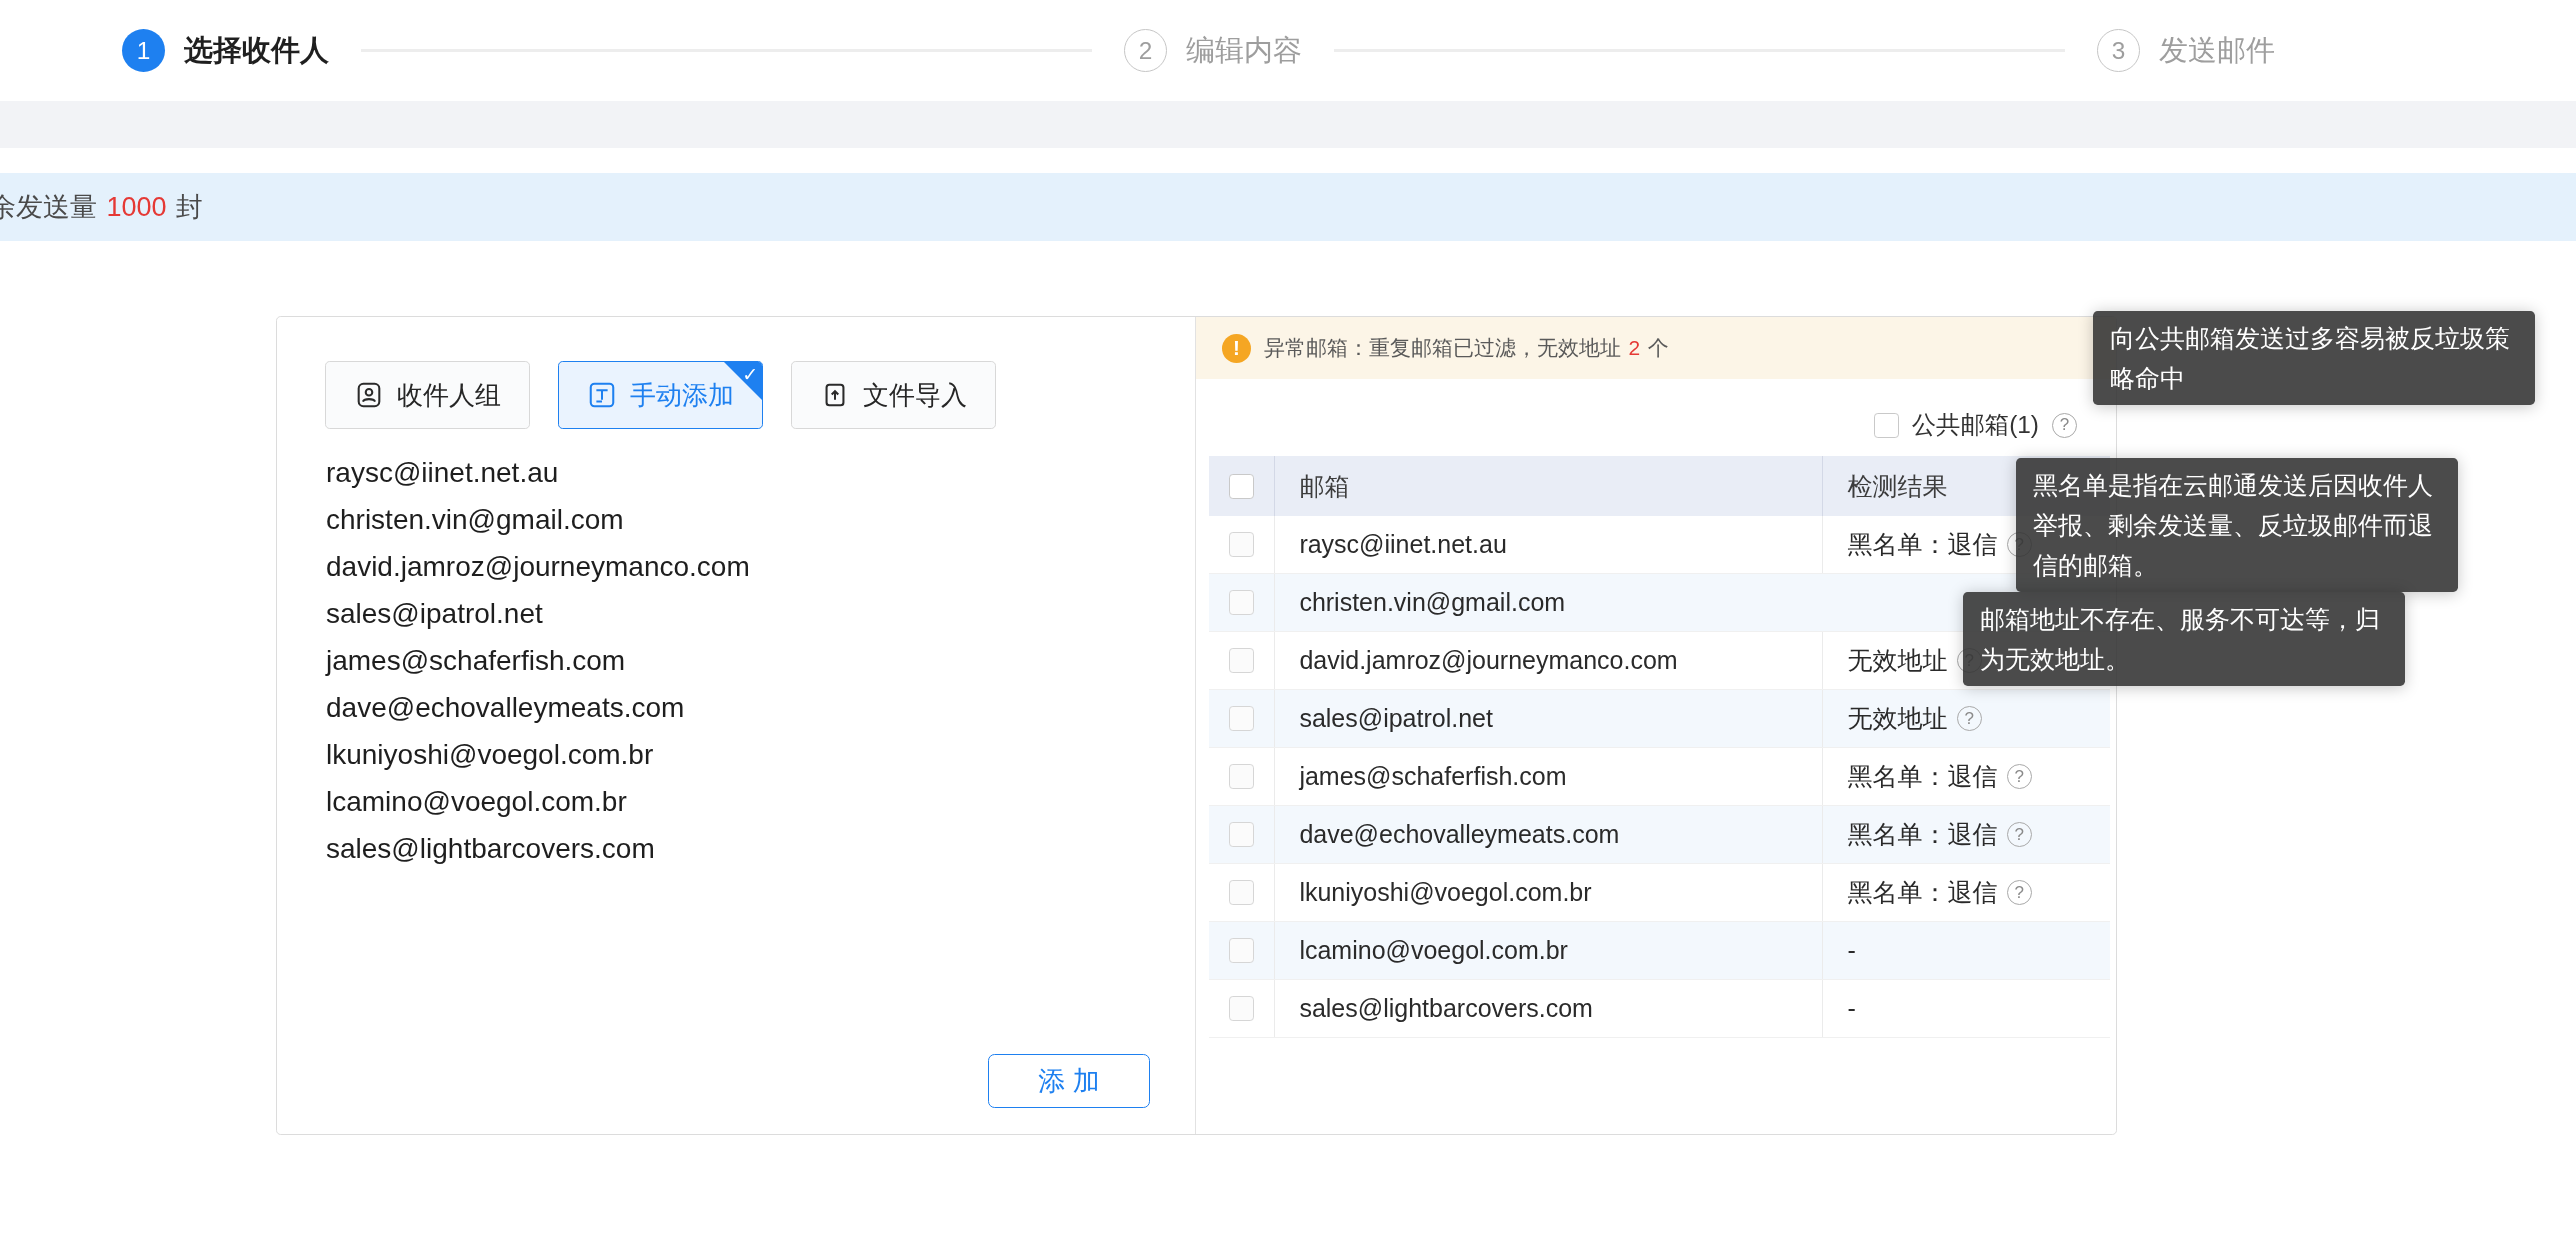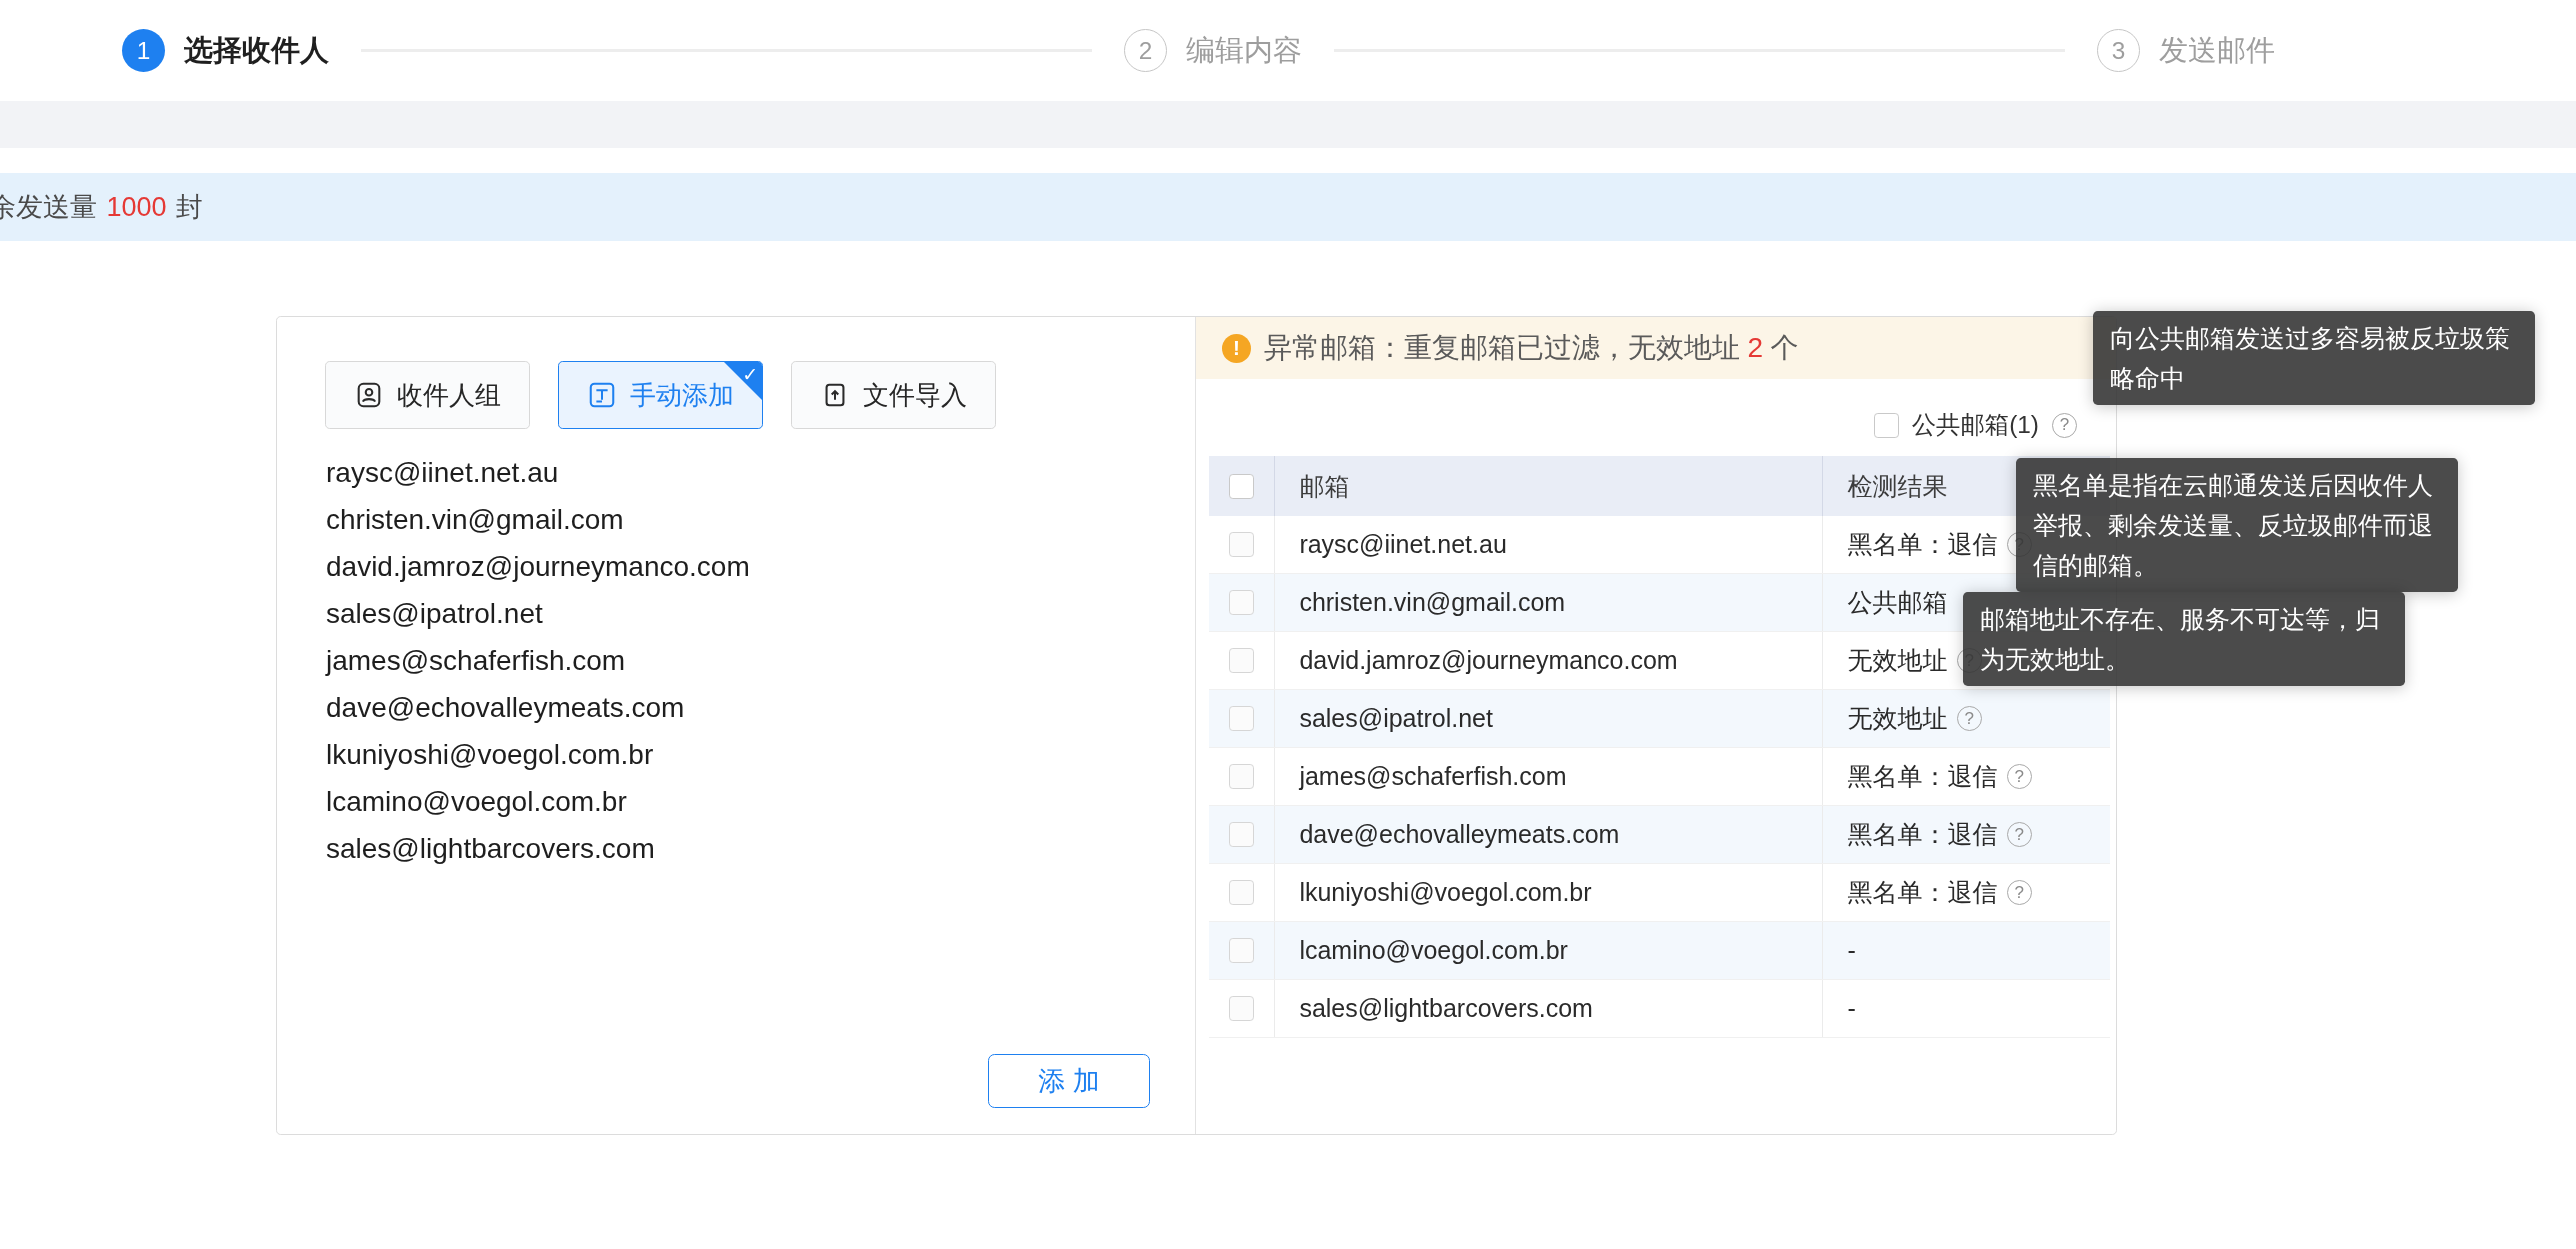--- a/index.html
+++ b/index.html
@@ -51,21 +51,21 @@
   .add-btn { position:absolute; left:711px; top:737px; width:162px; height:54px;
     background:#fff; border:1.9px solid #1E80F0; border-radius:6.6px; color:#1E80F0;
     font-size:27px; font-family:inherit; cursor:pointer; }
 
   
   .warn-banner { position:absolute; left:0; top:0; width:100%; height:62px; background:#fcf5e7;
     display:flex; align-items:center; padding-left:26px; }
   .warn-icon { width:29px; height:29px; border-radius:50%; background:#f5a623; color:#fff;
     font-size:20.7px; font-weight:700; display:flex; align-items:center; justify-content:center;
     flex:0 0 auto; }
-  .warn-text { margin-left:13px; font-size:28px; color:#5a5a5a; }
+  .warn-text { margin-left:13px; font-size:21px; color:#5a5a5a; }
   .warn-count { color:#e53935; margin:0 7.5px; }
 
   
   .filter-row { position:absolute; top:62px; left:0; width:100%; height:92px;
     display:flex; align-items:center; justify-content:flex-end; padding-right:39px; gap:13px; }
   .checkbox { width:25px; height:25px; border:0.9px solid #c9c9c9; border-radius:3.8px;
     background:#fff; flex:0 0 auto; cursor:pointer; }
   .filter-label { font-size:24.4px; color:#333; }
   .q-icon { width:25px; height:25px; border-radius:50%; border:1.9px solid #a9a9a9; color:#8a8a8a;
     font-size:17px; display:inline-flex; align-items:center; justify-content:center;
@@ -210,24 +210,20 @@
               <span>黑名单：退信</span>
               <span class="q-icon">?</span>
             </div>
           </div>
 
           <div class="trow">
             <div class="cell col-check">
               <span class="checkbox row-check"></span>
             </div>
             <div class="cell col-email">christen.vin@gmail.com</div>
-            <div class="cell col-result">
-              <span>公共邮箱</span>
-              <span class="q-icon" style="visibility: hidden;">?</span>
-            </div>
           </div>
 
           <div class="trow">
             <div class="cell col-check">
               <span class="checkbox row-check"></span>
             </div>
             <div class="cell col-email">david.jamroz@journeymanco.com</div>
             <div class="cell col-result">
               <span>无效地址</span>
               <span class="q-icon">?</span>

